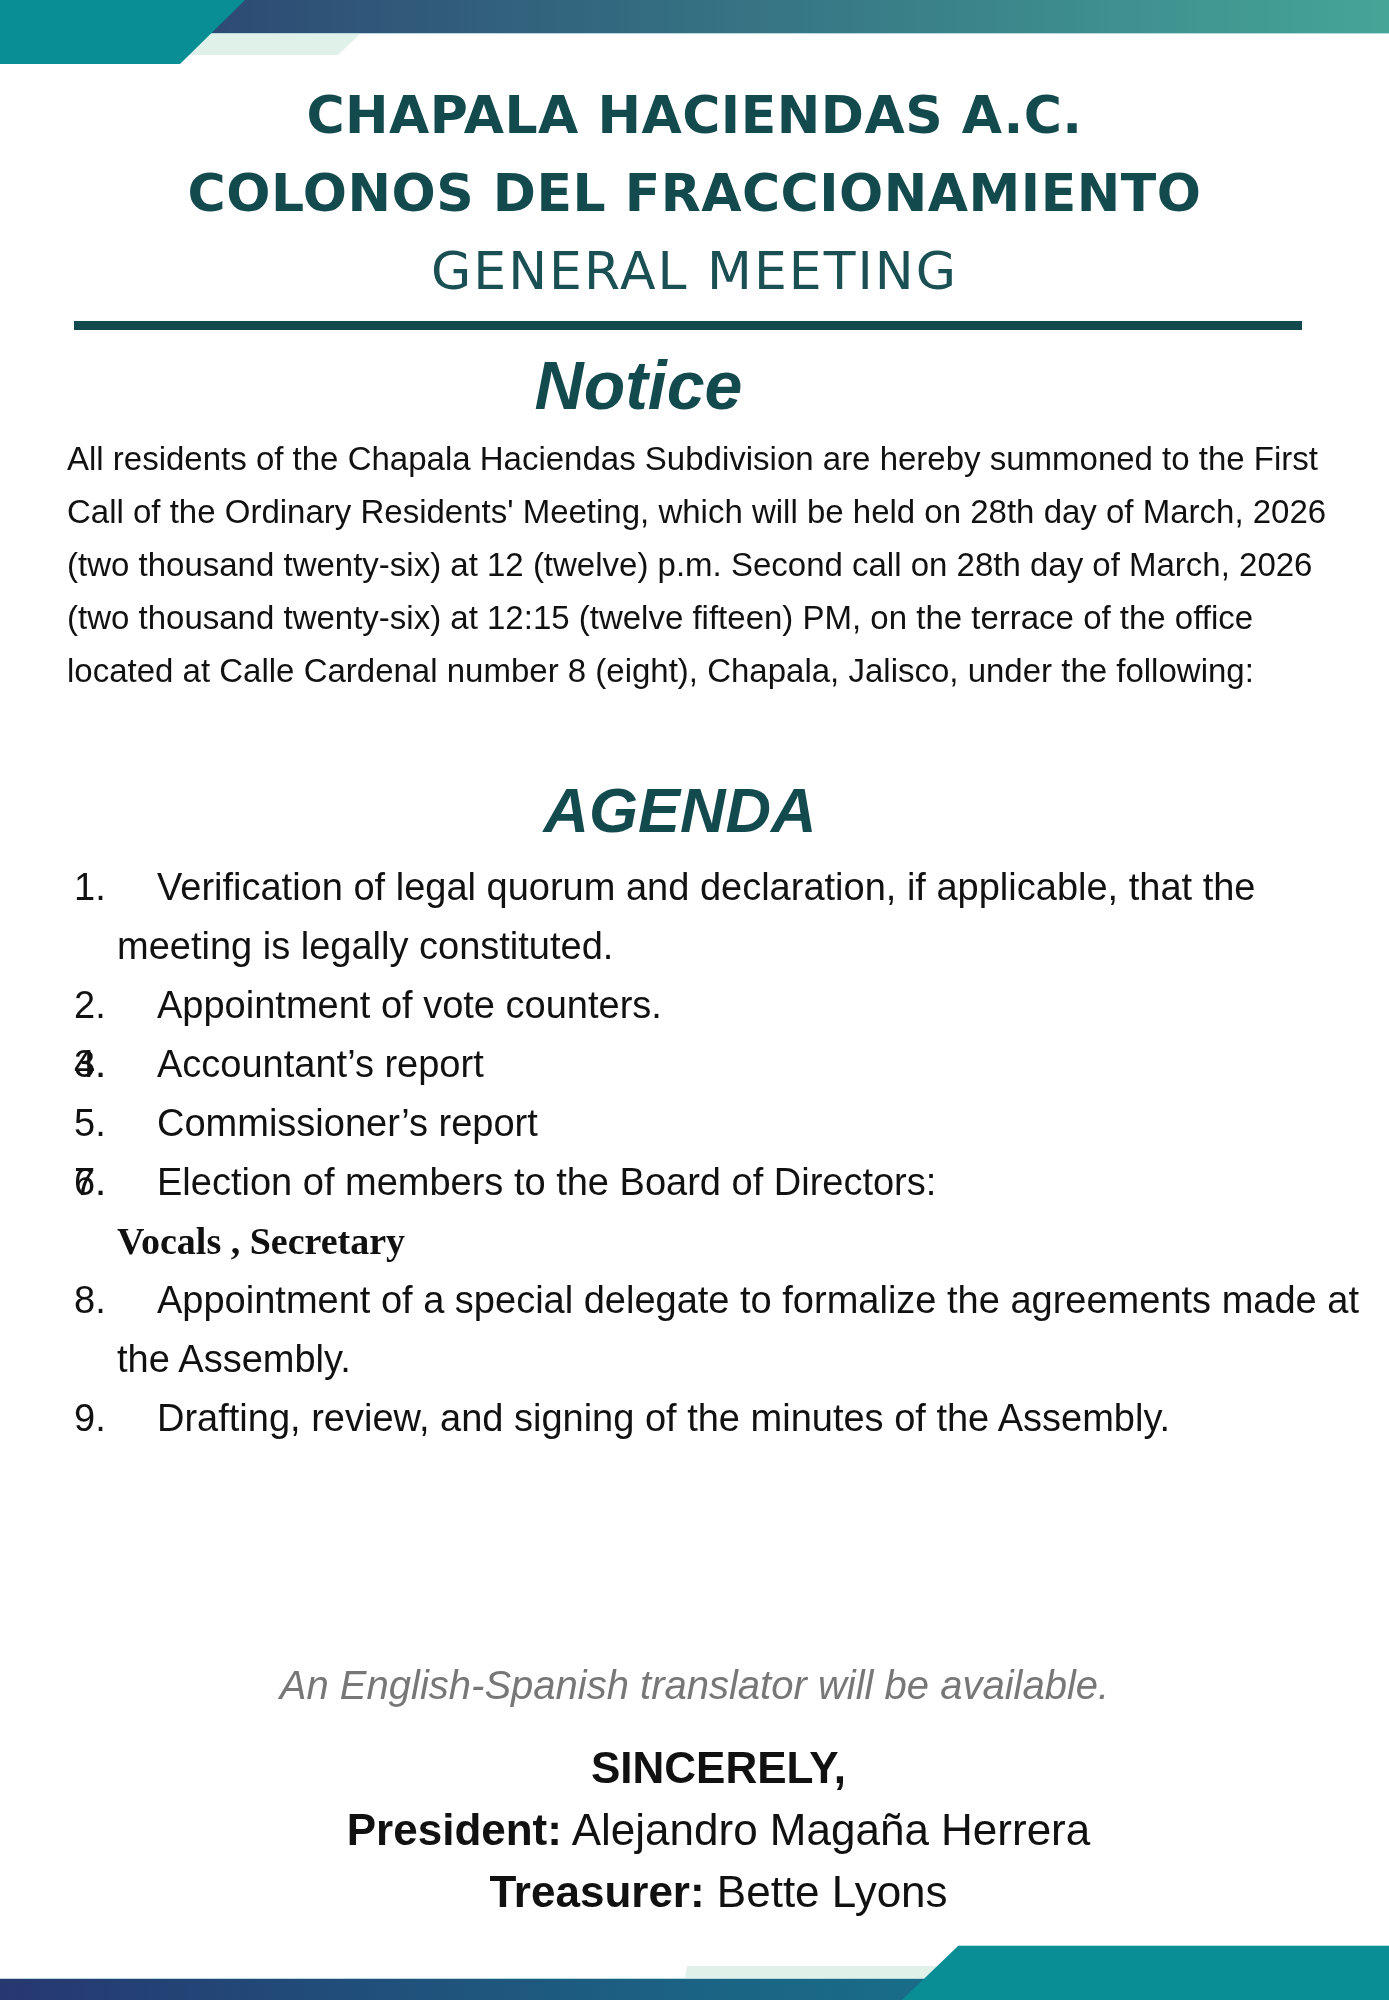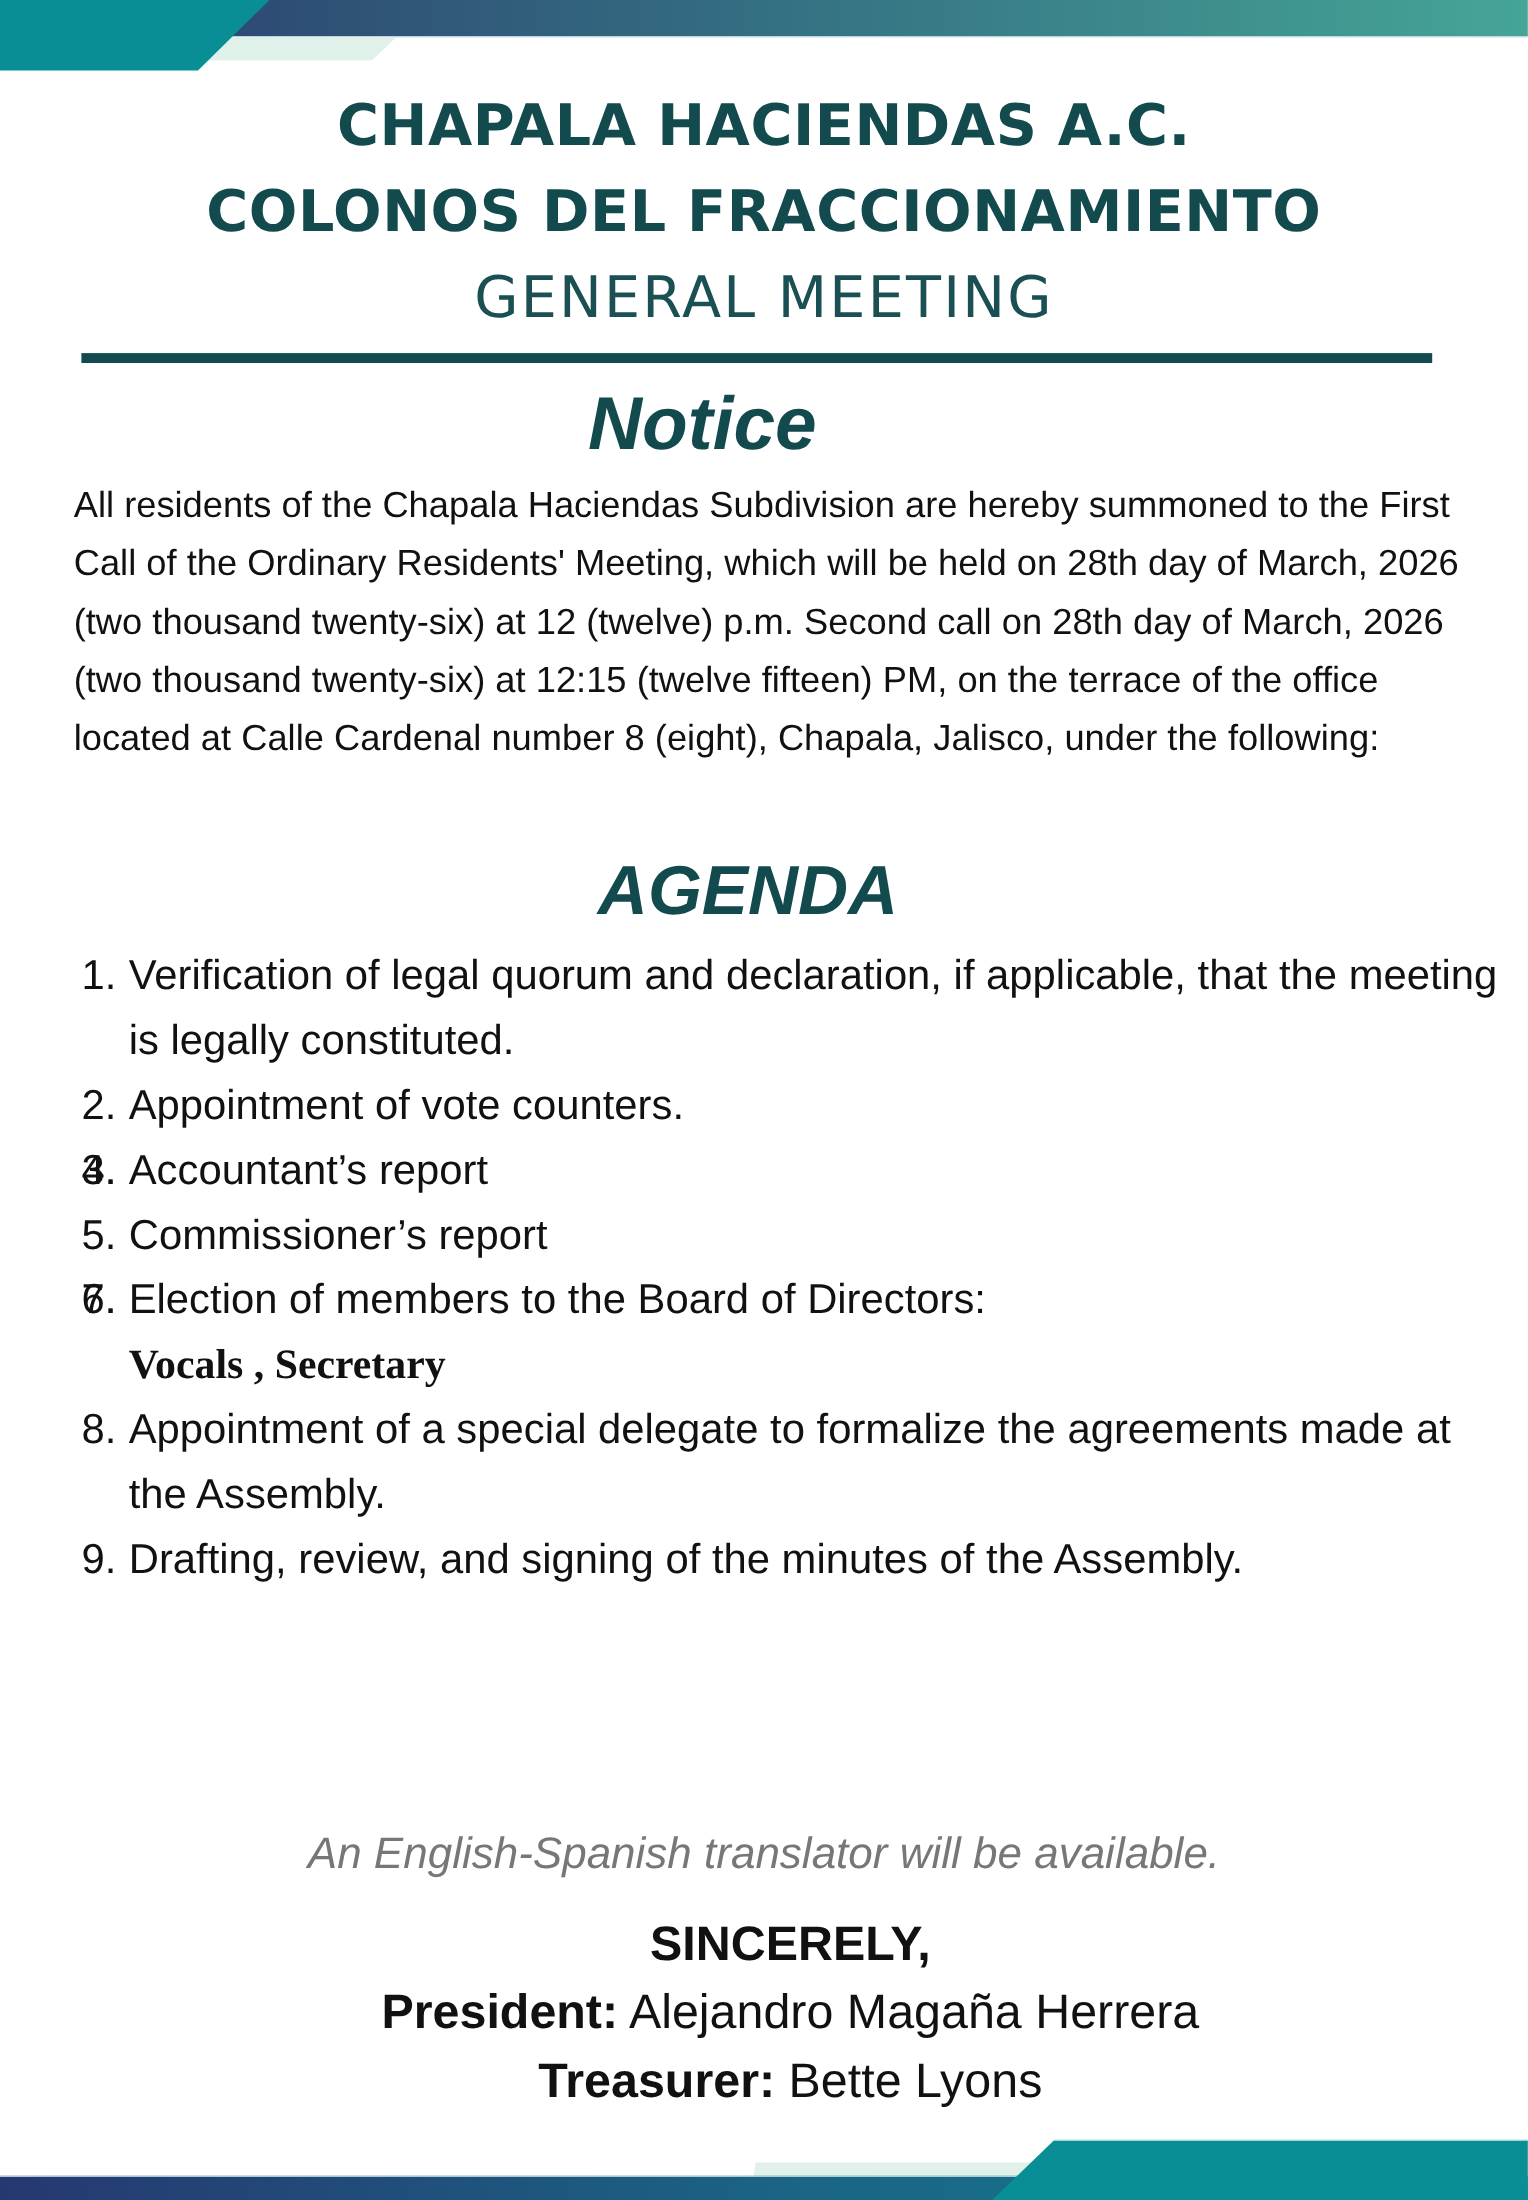--- a/index.html
+++ b/index.html
@@ -18,21 +18,21 @@
 
   .notice-title { position: absolute; top: 340px; left: 0; width: 1277px; text-align: center; font-family: "Liberation Sans", sans-serif; font-weight: bold; font-style: italic; font-size: 68px; line-height: 90px; color: #124a4e; margin: 0; }
 
   .intro { position: absolute; top: 432px; left: 67px; width: 1290px; font-family: "Liberation Sans", sans-serif; font-size: 33px; line-height: 53px; color: #111; margin: 0; }
 
   .agenda-title { position: absolute; top: 775px; left: 0; width: 1360px; text-align: center; font-family: "Liberation Sans", sans-serif; font-weight: bold; font-style: italic; font-size: 63px; line-height: 70px; color: #124a4e; margin: 0; }
 
   .agenda-list { position: absolute; top: 858px; left: 74px; width: 1290px; margin: 0; padding: 0; list-style: none; font-family: "Liberation Sans", sans-serif; font-size: 38px; line-height: 59px; color: #111; }
   .agenda-item { position: relative; padding-left: 43px; }
   .agenda-num { position: absolute; left: 0; top: 0; }
-  .agenda-text { display: inline; }
+  .agenda-text { display: inline; margin-left: 40px; }
   .agenda-sub { display: block; font-weight: bold; font-family: Liberation Serif, serif; }
 
   .translator { position: absolute; top: 1655px; left: 0; width: 1389px; text-align: center; font-family: "Liberation Sans", sans-serif; font-style: italic; font-size: 40px; line-height: 60px; color: #777777; margin: 0; }
 
   .signoff { position: absolute; top: 1737px; left: 0; width: 1389px; text-align: center; font-family: "Liberation Sans", sans-serif; font-size: 44px; line-height: 62px; color: #111; margin-left: 24px; }
   .sincerely { font-weight: bold; display: block; }
   .sig-line { display: block; }
   .sig-role { font-weight: bold; }
 </style>
 </head>

